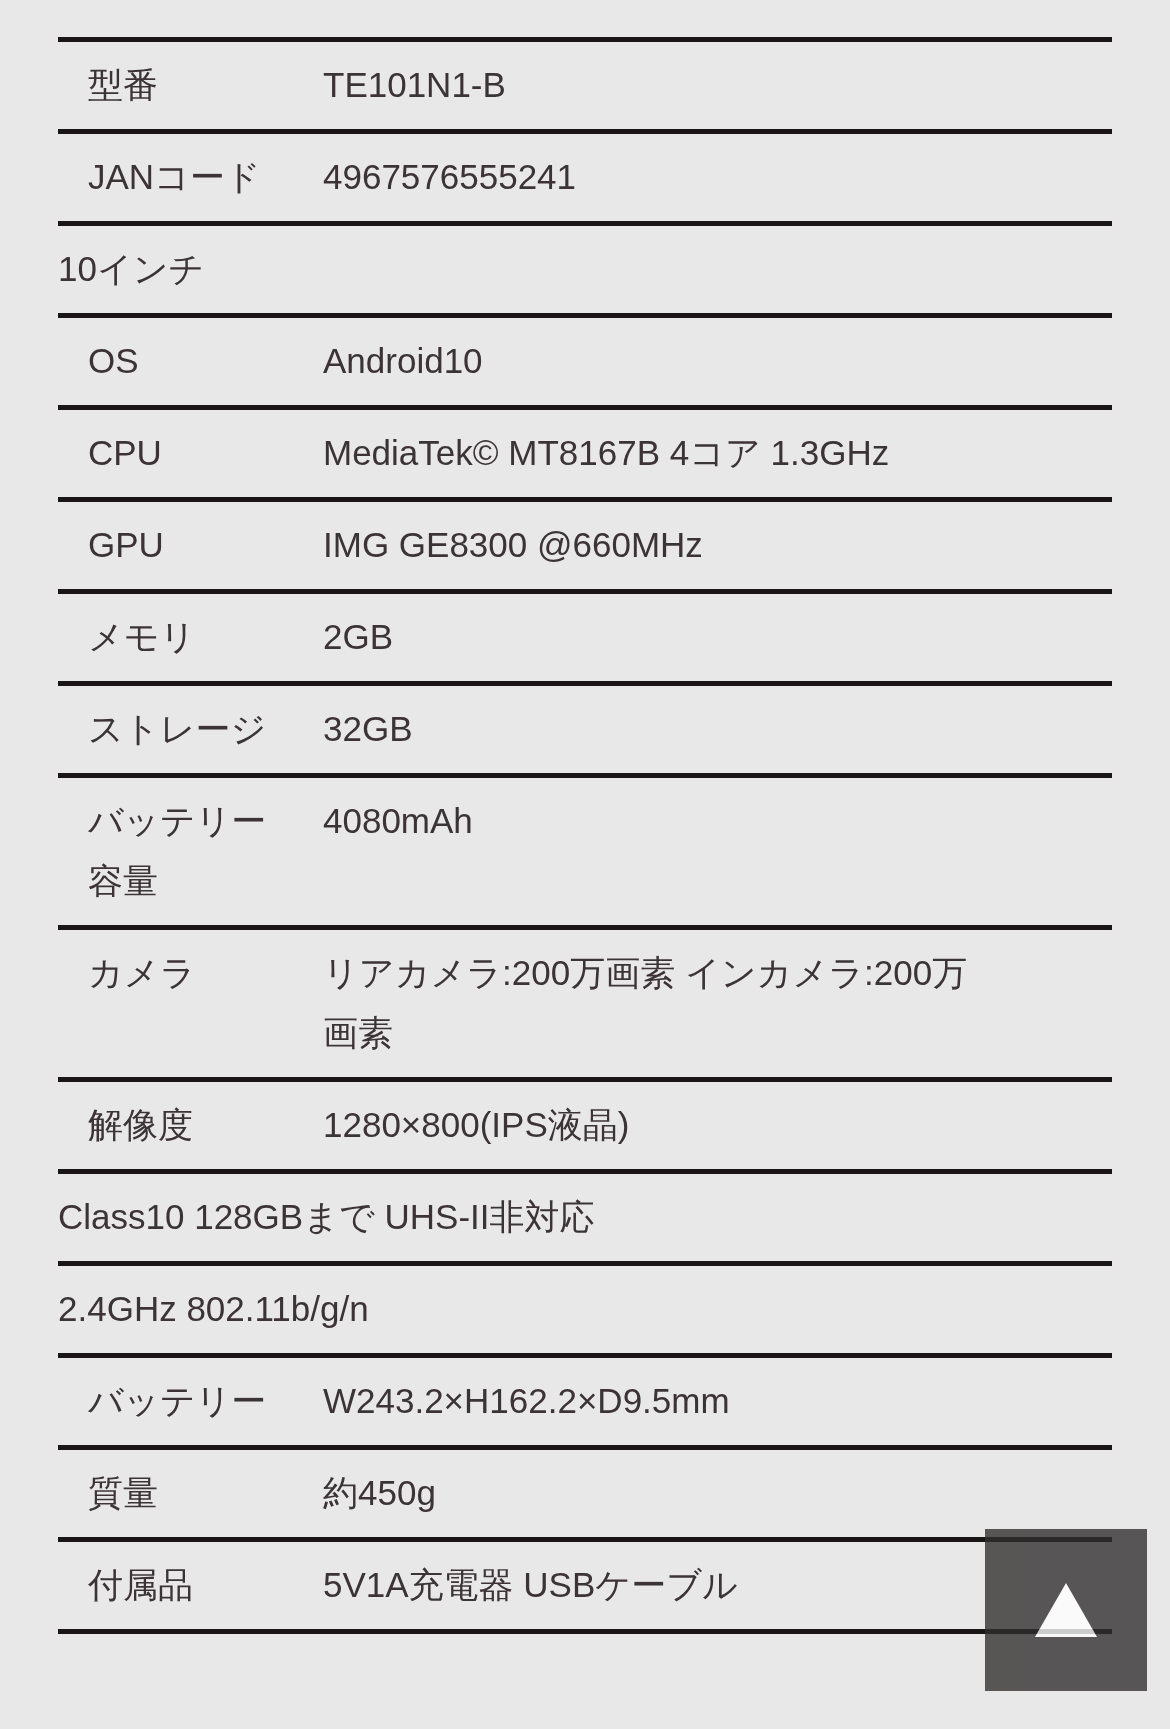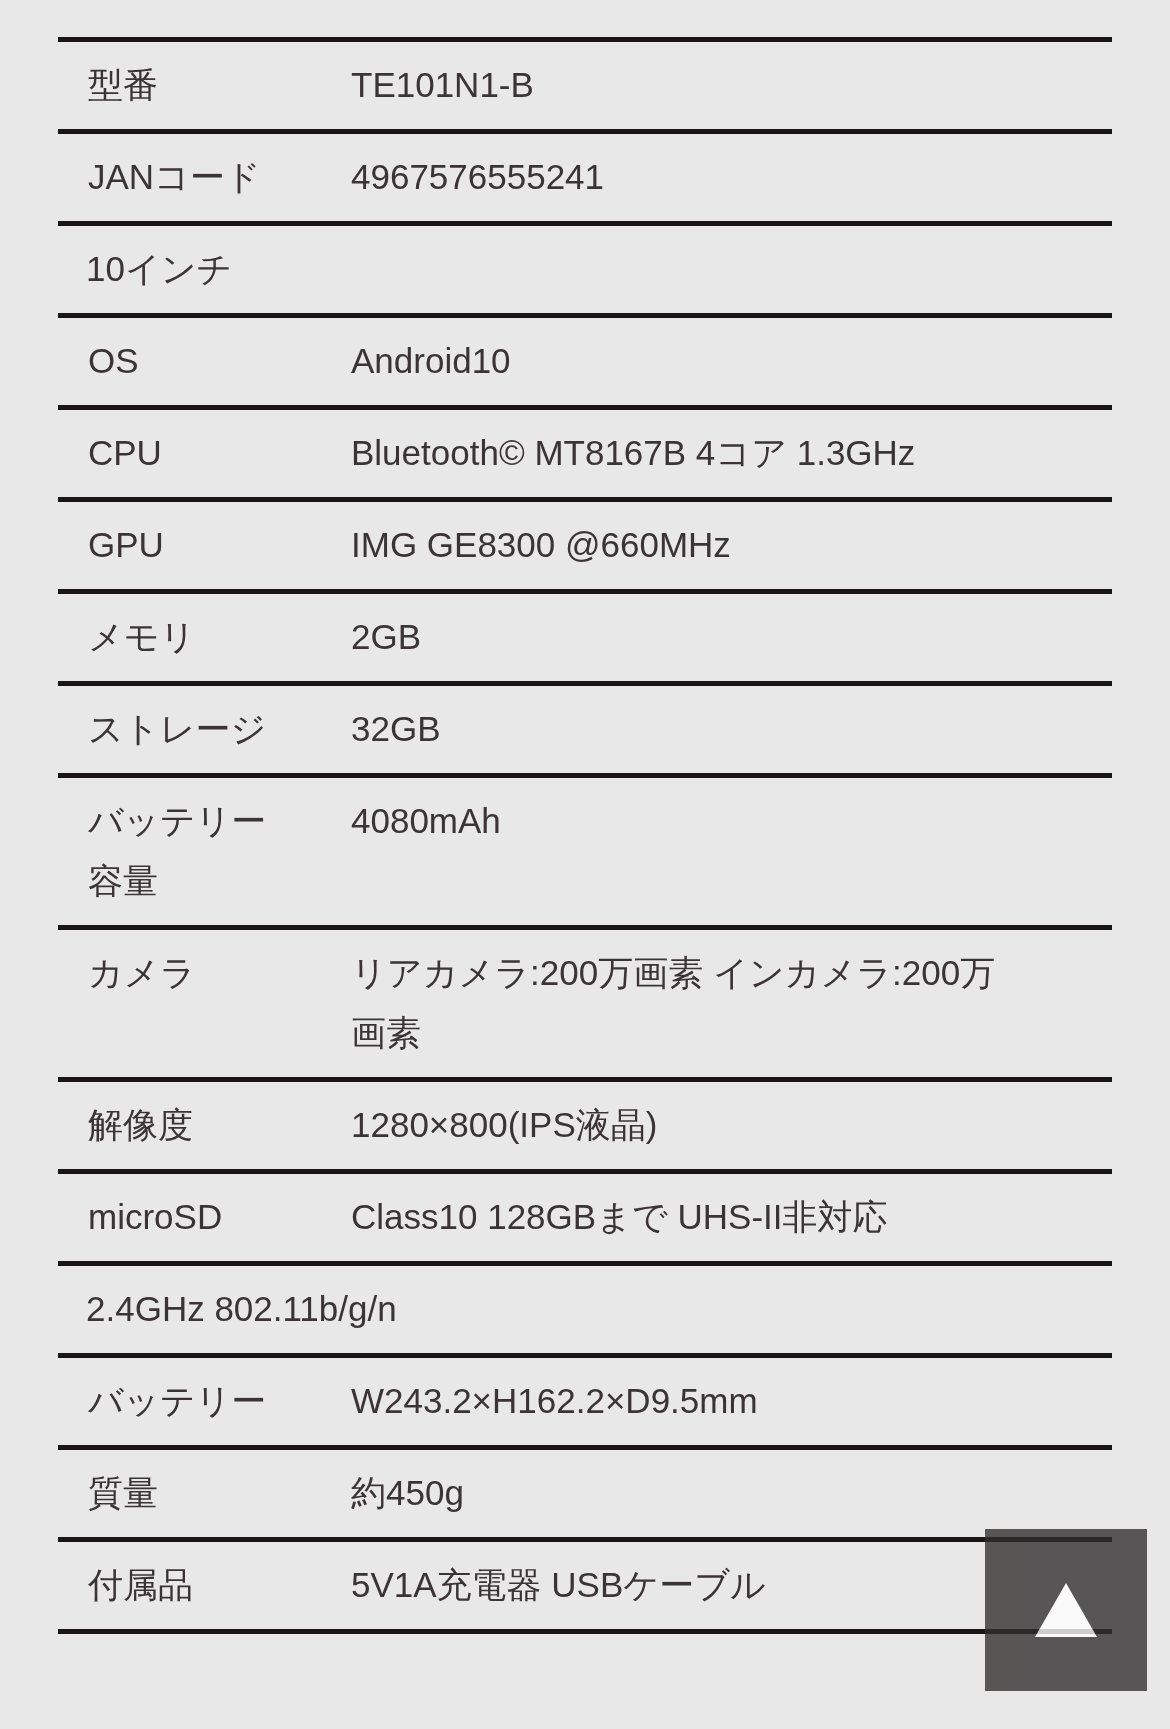--- a/index.html
+++ b/index.html
@@ -34,21 +34,20 @@
     flex: 0 0 235px;
     padding-left: 30px;
     line-height: 60px;
     white-space: pre-line;
   }
   .spec-value {
     flex: 1 1 auto;
     padding-right: 8px;
     line-height: 60px;
     white-space: pre-line;
-    margin-left: 28px;
   }
   .scroll-top-button {
     position: absolute;
     left: 985px;
     top: 1529px;
     width: 162px;
     height: 162px;
     background: #302e2e;
     opacity: 0.79;
     border: none;
@@ -80,21 +79,21 @@
   </div>
   <div class="spec-row">
     <span class="spec-value">10インチ</span>
   </div>
   <div class="spec-row">
     <span class="spec-label">OS</span>
     <span class="spec-value">Android10</span>
   </div>
   <div class="spec-row">
     <span class="spec-label">CPU</span>
-    <span class="spec-value">Bluetooth© MT8167B 4コア 1.3GHz</span>
+    <span class="spec-value">MediaTek© MT8167B 4コア 1.3GHz</span>
   </div>
   <div class="spec-row">
     <span class="spec-label">GPU</span>
     <span class="spec-value">IMG GE8300 @660MHz</span>
   </div>
   <div class="spec-row">
     <span class="spec-label">メモリ</span>
     <span class="spec-value">2GB</span>
   </div>
   <div class="spec-row">
@@ -109,21 +108,20 @@
   <div class="spec-row">
     <span class="spec-label">カメラ</span>
     <span class="spec-value">リアカメラ:200万画素 インカメラ:200万
 画素</span>
   </div>
   <div class="spec-row">
     <span class="spec-label">解像度</span>
     <span class="spec-value">1280×800(IPS液晶)</span>
   </div>
   <div class="spec-row">
-    <span class="spec-label">microSD</span>
     <span class="spec-value">Class10 128GBまで UHS-II非対応</span>
   </div>
   <div class="spec-row">
     <span class="spec-value">2.4GHz 802.11b/g/n</span>
   </div>
   <div class="spec-row">
     <span class="spec-label">バッテリー</span>
     <span class="spec-value">W243.2×H162.2×D9.5mm</span>
   </div>
   <div class="spec-row">

